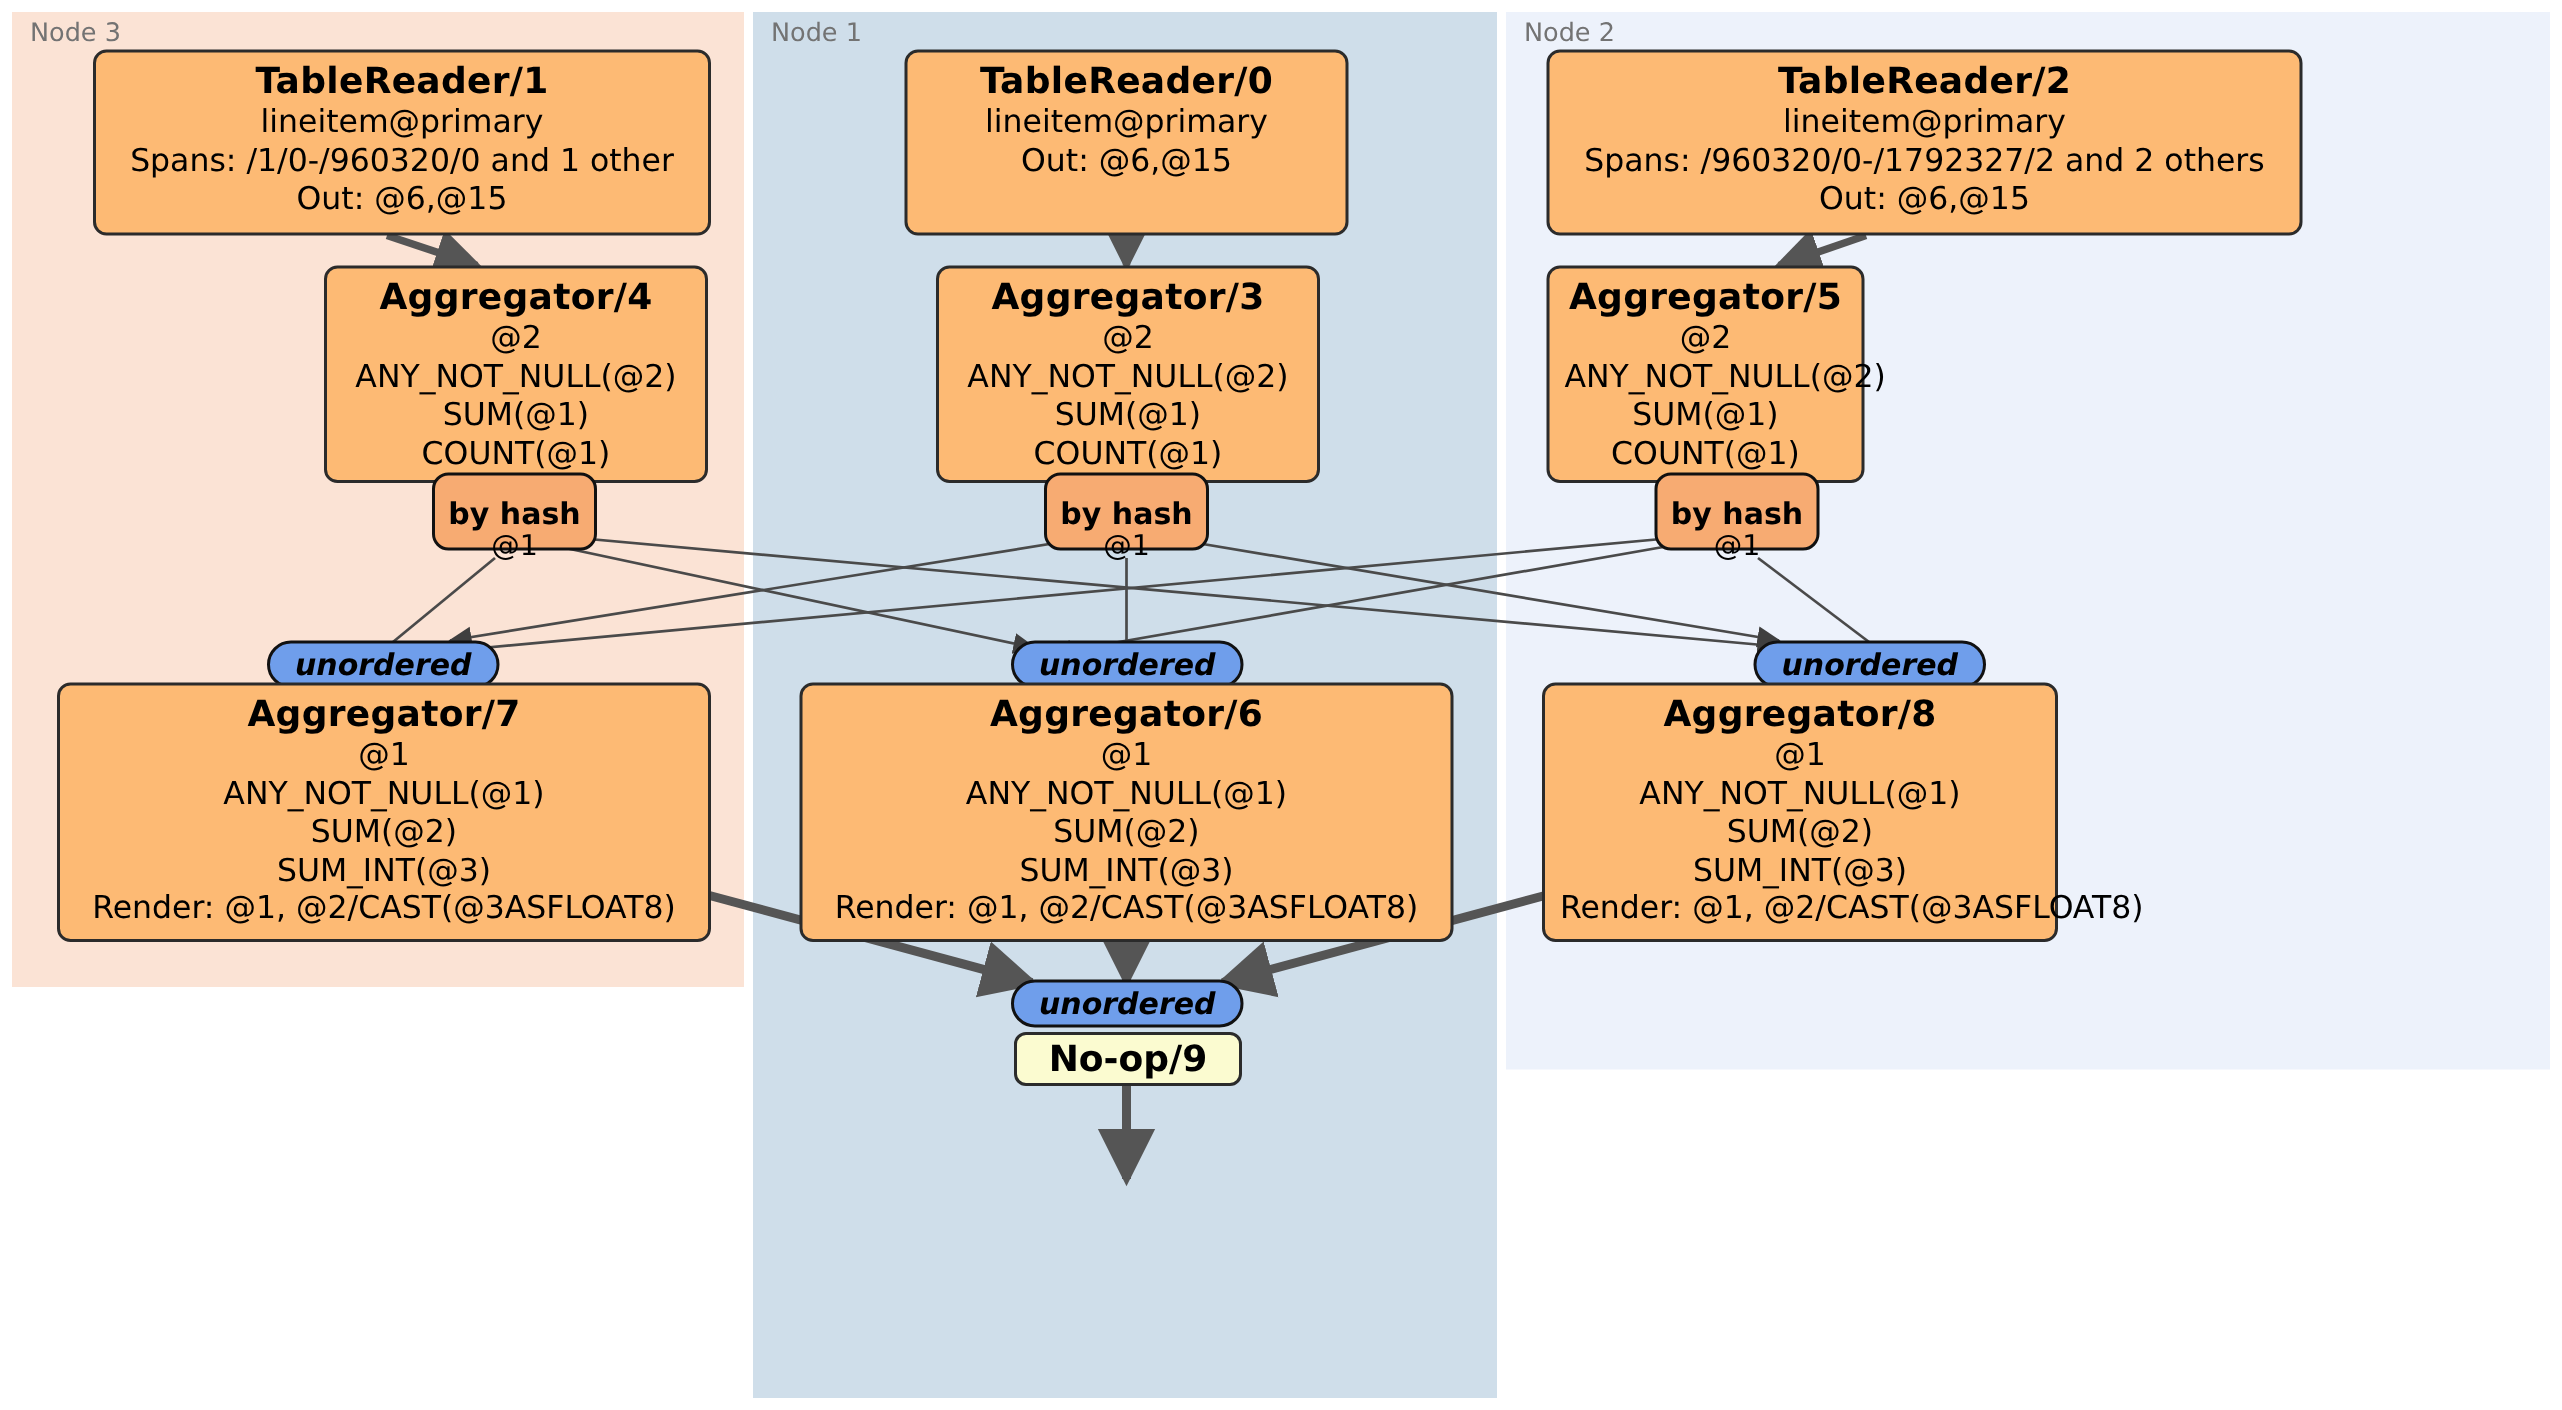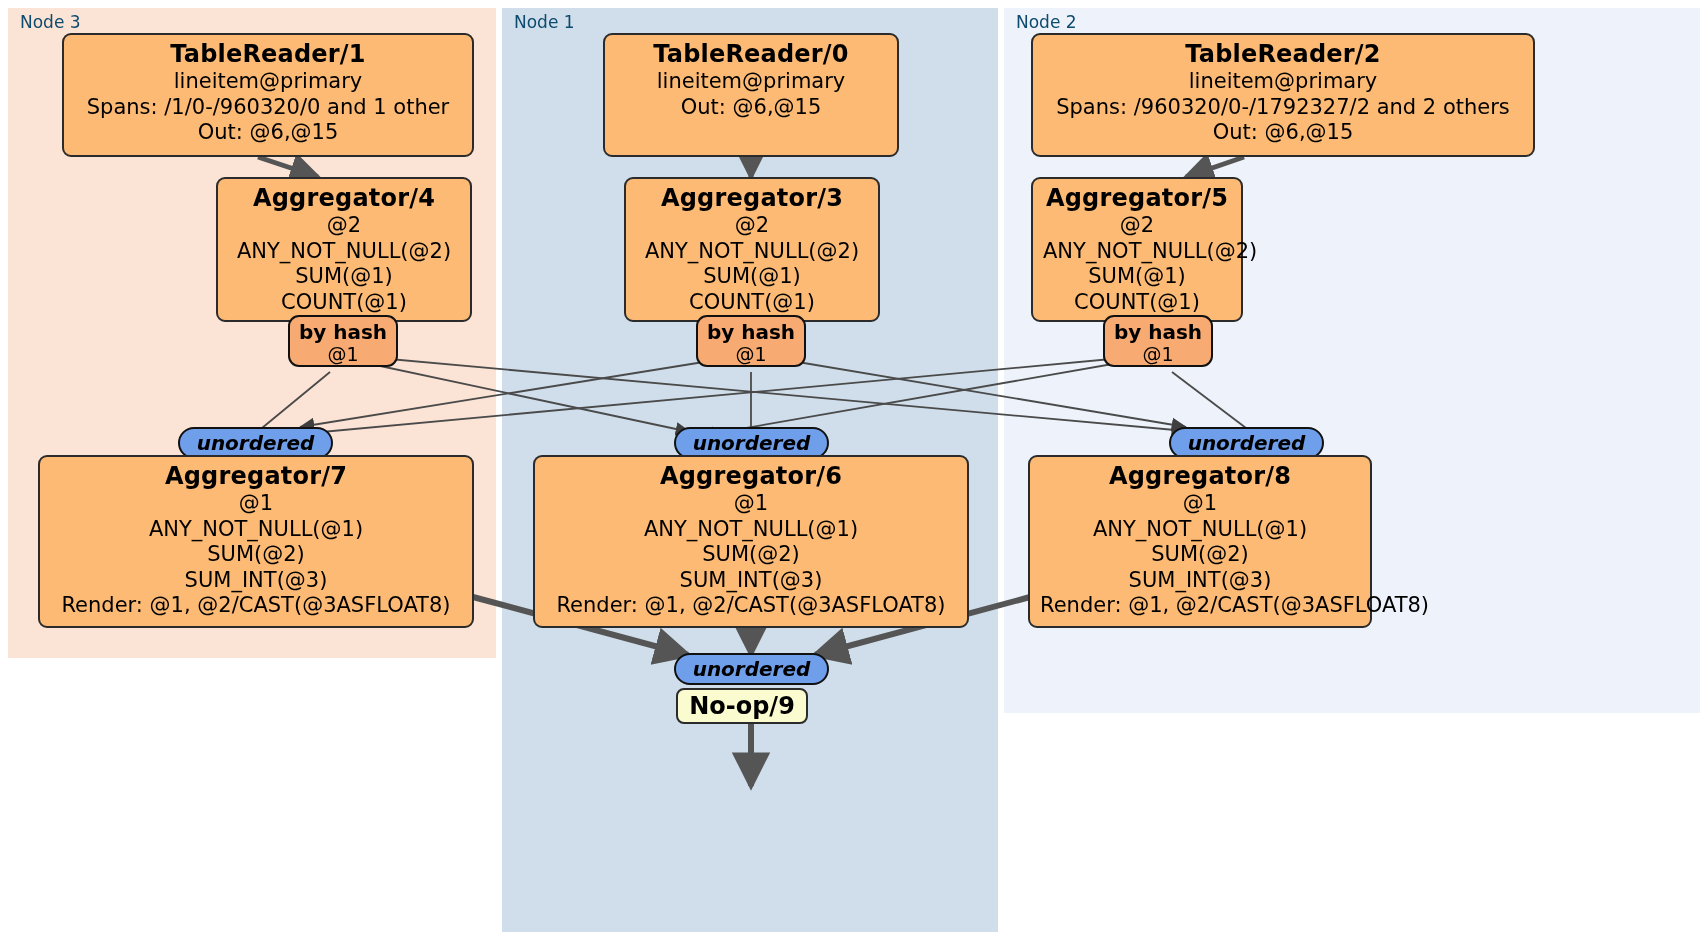--- a/index.html
+++ b/index.html
@@ -1,26 +1,26 @@
 <!DOCTYPE html>
 <html><head>
 <meta charset="utf-8">
 <style>
   html,body{margin:0;padding:0;background:#ffffff;}
   body{width:1708px;height:940px;font-family:"DejaVu Sans",sans-serif;}
   #stage{position:relative;width:1708px;height:940px;overflow:hidden;background:#fff;}
   svg.layer{position:absolute;left:0;top:0;width:1708px;height:940px;}
   .panel{position:absolute;}
-  .panel-label{position:absolute;font-size:17px;color:#0c4a6e;font-family:"DejaVu Sans",sans-serif;}
+  .panel-label{position:absolute;font-size:17px;color:#737373;font-family:"DejaVu Sans",sans-serif;}
   .node{position:absolute;box-sizing:border-box;background:#fdba74;border:2px solid #2b2b2b;border-radius:9px;
         text-align:center;color:#000;font-size:21px;line-height:25.5px;padding:5px 10px 6px 10px;}
   .node .title{font-weight:bold;font-size:24px;line-height:29px;letter-spacing:.2px;}
   .node .ln{white-space:nowrap;}
   .pill{position:absolute;box-sizing:border-box;border:2px solid #111;text-align:center;color:#000;}
-  .pill.hash{background:#f7ab72;border-radius:11px;font-size:19px;line-height:21px;padding-top:4px;}
+  .pill.hash{background:#f7ab72;border-radius:11px;font-size:19px;line-height:21px;padding-top:14px;}
   .pill.hash .t{font-weight:bold;font-size:20px;line-height:22px;}
   .pill.hash .s{font-size:19px;line-height:22px;}
   .pill.unord{background:#6f9eeb;border-radius:16px;font-weight:bold;font-size:20px;
               display:flex;align-items:center;justify-content:center;font-style:italic;}
   .smallnode{position:absolute;box-sizing:border-box;background:#fbfbd0;border:2px solid #2b2b2b;border-radius:8px;
         display:flex;align-items:center;justify-content:center;font-weight:bold;font-size:24px;color:#000;}
 </style>
 </head>
 <body>
 
@@ -176,18 +176,18 @@
     <div class="ln">ANY_NOT_NULL(@1)</div>
     <div class="ln">SUM(@2)</div>
     <div class="ln">SUM_INT(@3)</div>
     <div class="ln">Render: @1, @2/CAST(@3ASFLOAT8)</div>
   </div>
 
   <div class="pill unord" style="left:674px;top:653px;width:155px;height:32px;">
     <span>unordered</span>
   </div>
 
-  <div class="smallnode" style="left:676px;top:688px;width:132px;height:36px;">
+  <div class="smallnode" style="left:676px;top:688px;width:152px;height:36px;">
     <span>No-op/9</span>
   </div>
 
 
 </div>
 
 </body></html>

